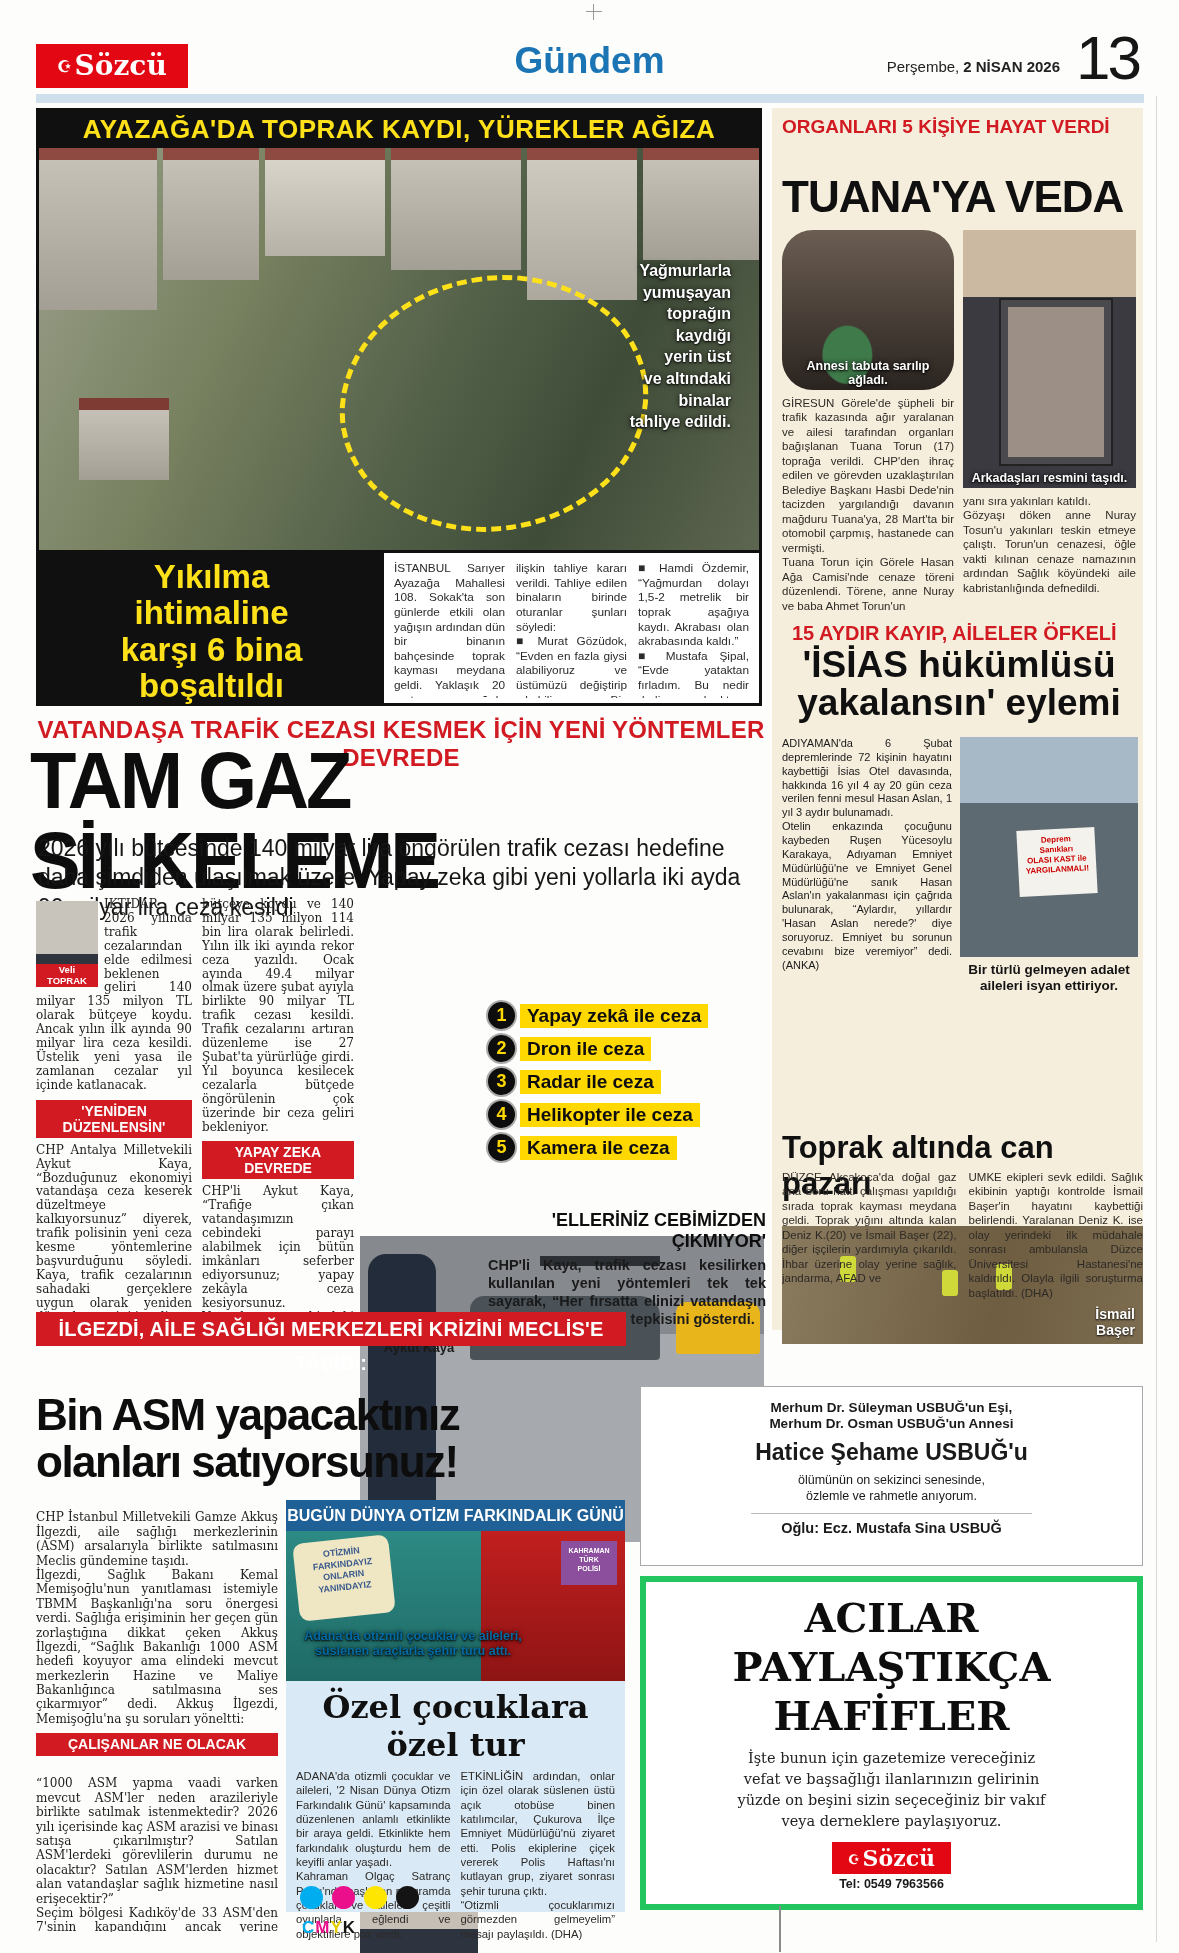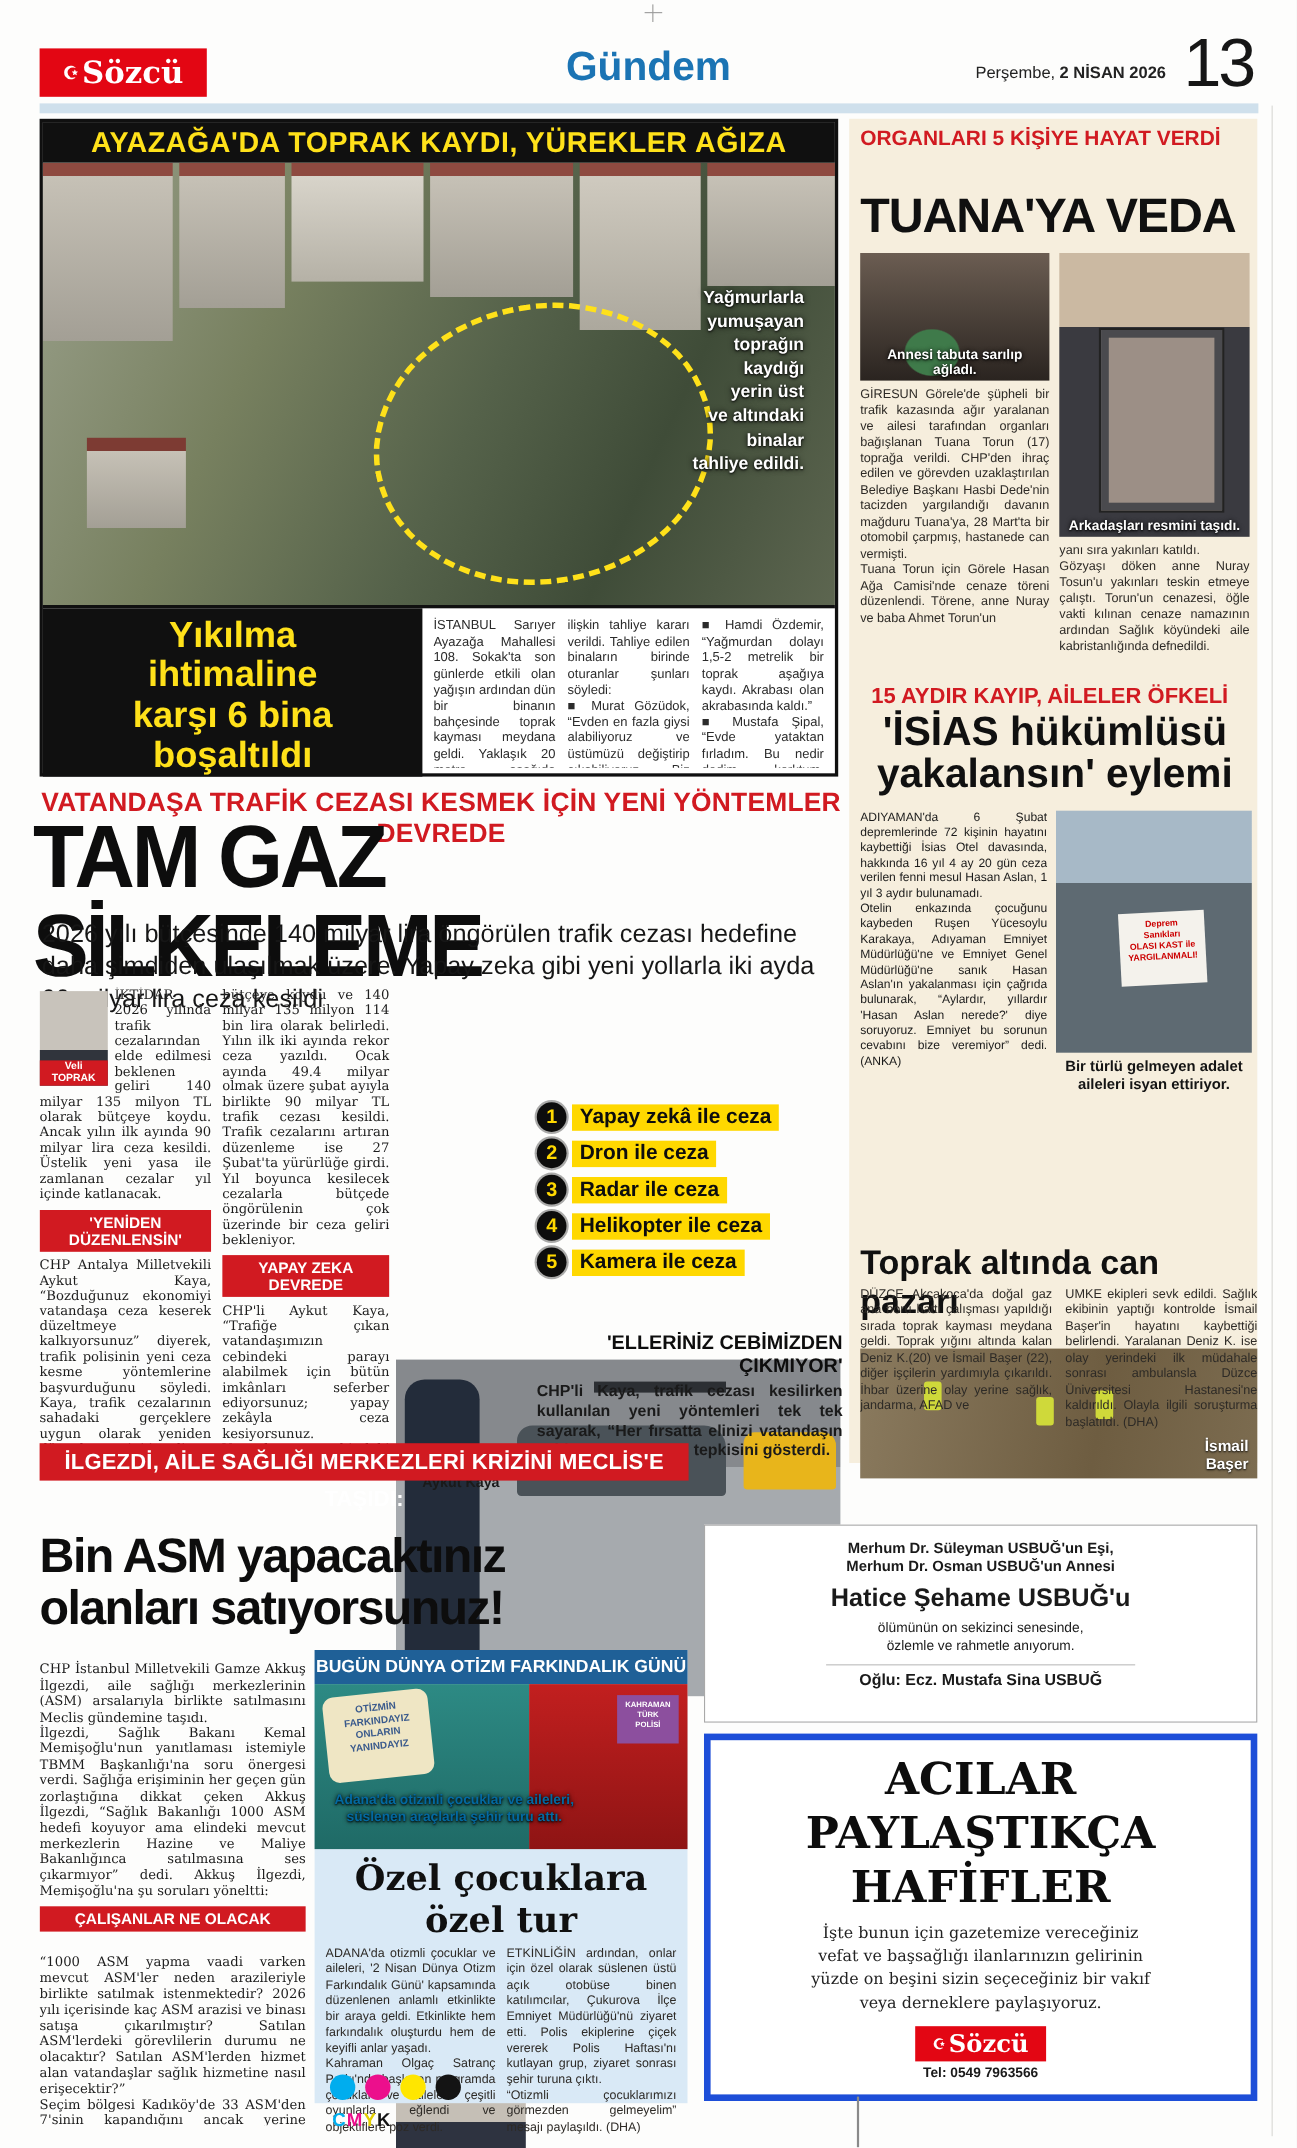--- a/index.html
+++ b/index.html
@@ -39,21 +39,21 @@
   .tn-kicker{left:782px;top:116px;font-size:19px;font-weight:900;color:#d11a21;}
   .tn-h1{left:782px;top:140px;font-size:29px;font-weight:900;color:#101010;}
   .tn-h2{left:782px;top:172px;font-size:44px;font-weight:900;letter-spacing:-1px;color:#101010;}
   .tn-cols{left:782px;top:230px;width:354px;display:flex;gap:9px;}
   .tn-colA{width:172px;}
   .tn-colB{width:173px;}
   .ph{position:relative;overflow:hidden;}
   .cap-onphoto{position:absolute;left:4px;right:4px;bottom:3px;color:#fff;font-weight:bold;font-size:12.5px;text-align:center;
      text-shadow:0 1px 2px #000,0 0 5px rgba(0,0,0,.9);}
   .smalltxt{font-size:11.5px;line-height:1.26;color:#2d2a26;margin-top:6px;max-height:226px;overflow:hidden;}
-  .tn-photoA{height:116px;background:radial-gradient(ellipse at 38% 78%,#3f7a4a 0 16%,rgba(0,0,0,0) 17%),linear-gradient(#6b5d52,#2a2420);}
+  .tn-photoA{height:160px;background:radial-gradient(ellipse at 38% 78%,#3f7a4a 0 16%,rgba(0,0,0,0) 17%),linear-gradient(#6b5d52,#2a2420);border-radius:31px;}
   .tn-photoB{height:258px;background:linear-gradient(#cbb9a2 0 26%,#3a3a40 26% 100%);}
   .frame{position:absolute;left:38px;top:70px;width:96px;height:150px;border:7px solid #4a4a4e;background:#9c8f86;box-shadow:0 0 0 2px #222;}
   .is-kicker{left:792px;top:622px;font-size:20px;font-weight:900;color:#d11a21;}
   .is-head{left:782px;top:646px;width:354px;font-size:37px;font-weight:900;line-height:1.02;text-align:center;color:#101010;white-space:pre-line;}
   .is-body{left:782px;top:737px;width:170px;height:268px;font-size:11px;line-height:1.26;overflow:hidden;}
   .is-photo{left:960px;top:737px;width:178px;height:220px;background:linear-gradient(#a7b9c7 0 30%,#5e6a72 30% 100%);}
   .placard{position:absolute;left:58px;top:92px;width:78px;height:66px;background:#f4f2ec;transform:rotate(-3deg);
      font-size:8px;font-weight:bold;color:#444;text-align:center;line-height:1.25;padding-top:6px;white-space:pre-line;box-sizing:border-box;}
   .placard .rd{color:#c00;}
   .is-cap{left:960px;top:962px;width:178px;text-align:center;font-weight:800;font-size:13.5px;color:#141414;line-height:1.2;}
@@ -118,21 +118,21 @@
   .cmyk-txt{left:302px;top:1918px;font-size:17px;font-weight:900;letter-spacing:1px;}
   .vdiv{left:779px;top:1906px;width:2px;height:46px;background:#8a8a8a;}
   
   .anma{left:640px;top:1386px;width:503px;height:180px;background:#fff;border:1px solid #a9a9a9;box-sizing:border-box;text-align:center;padding-top:8px;}
   .anma-title{font-size:19px;font-weight:800;letter-spacing:3px;}
   .anma-l1{font-size:13.5px;font-weight:600;margin-top:5px;}
   .anma-l2{font-size:13.5px;font-weight:600;margin-top:1px;}
   .anma-name{font-size:23px;font-weight:900;margin-top:8px;}
   .anma-text{font-size:12.5px;margin-top:6px;white-space:pre-line;line-height:1.3;}
   .anma-sig{font-size:14.5px;font-weight:800;margin-top:8px;border-top:1px solid #bbb;display:inline-block;padding:6px 30px 0;}
-  .acilar{left:640px;top:1576px;width:503px;height:334px;background:#fff;border:6px solid #1d4ed8;box-sizing:border-box;text-align:center;padding-top:12px;}
+  .acilar{left:640px;top:1576px;width:503px;height:334px;background:#fff;border:6px solid #22c55e;box-sizing:border-box;text-align:center;padding-top:12px;}
   .ac-head{font-family:"DejaVu Serif",serif;font-weight:bold;font-size:40px;line-height:1.22;white-space:pre-line;color:#0d0d0d;}
   .ac-text{font-family:"DejaVu Serif",serif;font-size:14.5px;line-height:1.45;width:320px;margin:8px auto 0;color:#222;}
   .ac-logo{display:inline-block;background:#e30613;color:#fff;font-family:"DejaVu Serif",serif;font-weight:bold;font-size:22px;
      padding:3px 16px;margin-top:10px;}
   .ac-logo .cres{font-size:13px;vertical-align:2px;margin-right:3px;}
   .ac-tel{font-size:12.5px;font-weight:800;margin-top:3px;}
 </style>
 </head>
 <body>
 

